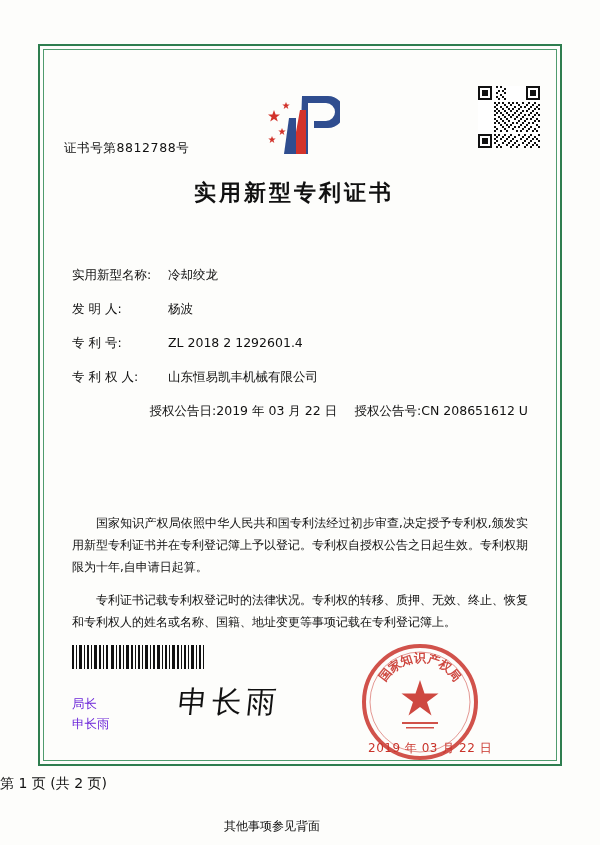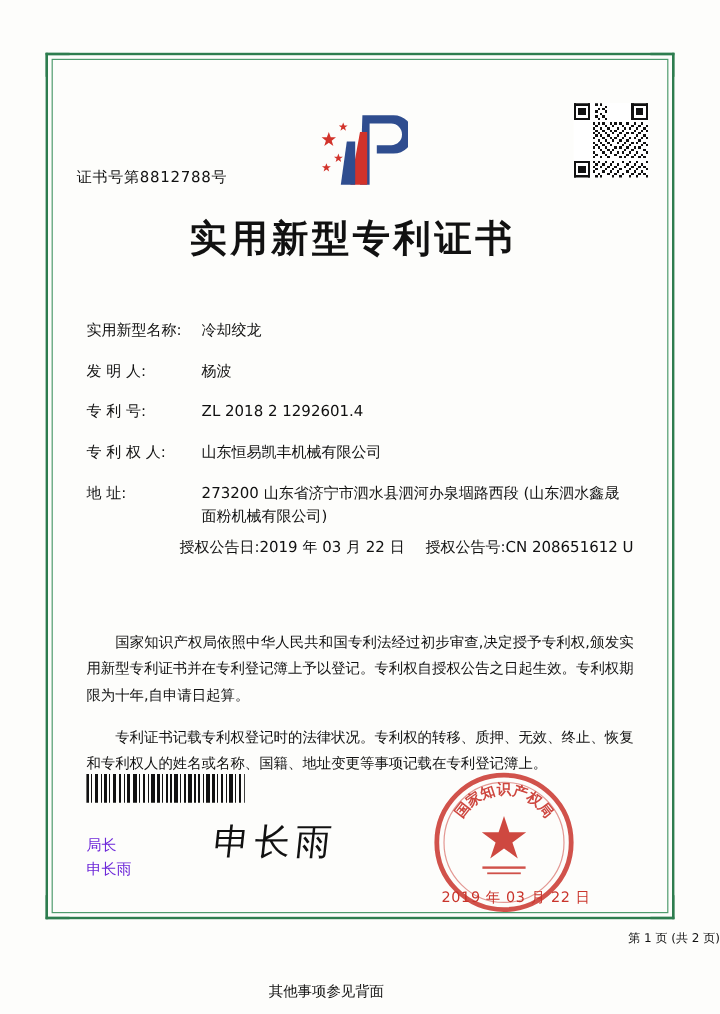--- a/index.html
+++ b/index.html
@@ -87,21 +87,21 @@
     margin-top: 48px;
   }
 
   
   .main-title {
     position: absolute;
     left: 0;
     top: 178px;
     width: 588px;
     text-align: center;
-    font-size: 31px;
+    font-size: 22px;
     font-weight: bold;
     letter-spacing: 3px;
     color: #111;
     font-family: "DejaVu Sans", "Liberation Sans", sans-serif;
   }
 
   
   .fields {
     position: absolute;
     left: 72px;
@@ -141,21 +141,21 @@
     position: absolute;
     left: 72px;
     top: 512px;
     width: 456px;
     font-size: 12px;
     line-height: 1.85;
     color: #111;
     text-align: justify;
     font-family: "DejaVu Sans", "Liberation Sans", serif;
   }
-  .body-text p { margin: 12px 0 10px 0; text-indent: 24px; }
+  .body-text p { margin: 0 0 10px 0; text-indent: 24px; }
 
   
   .barcode {
     position: absolute;
     left: 72px;
     top: 645px;
     width: 132px;
     height: 24px;
   }
 
@@ -197,22 +197,22 @@
     font-family: "DejaVu Sans", "Liberation Sans", sans-serif;
     letter-spacing: 0.5px;
   }
 
   
   .page-num {
     position: absolute;
     left: 0;
     top: 775px;
     width: 600px;
-    text-align: right;
-    font-size: 10px;
+    text-align: left;
+    font-size: 14px;
     color: #111;
     font-family: "DejaVu Sans", "Liberation Sans", sans-serif;
   }
   .footer-note {
     position: absolute;
     left: 0;
     top: 818px;
     width: 544px;
     text-align: center;
     font-size: 12px;
@@ -461,23 +461,20 @@
 
     <div class="frow">
       <span class="flabel">专 利 号:</span><span class="fvalue">ZL 2018 2 1292601.4</span>
     </div>
 
 
     <div class="frow">
       <span class="flabel">专 利 权 人:</span><span class="fvalue">山东恒易凯丰机械有限公司</span>
     </div>
 
-    <div class="frow wide">
-      <span class="flabel">地 址:</span><span class="fvalue">273200 山东省济宁市泗水县泗河办泉堌路西段 (山东泗水鑫晟面粉机械有限公司)</span>
-    </div>
 
     <div class="frow frow-split">
       <span class="left-part">
         <span class="flabel">授权公告日:</span><span>2019 年 03 月 22 日</span>
       </span><span class="right-part">
         <span class="right-label">授权公告号:</span><span>CN 208651612 U</span>
       </span>
     </div>
 
   </div>

